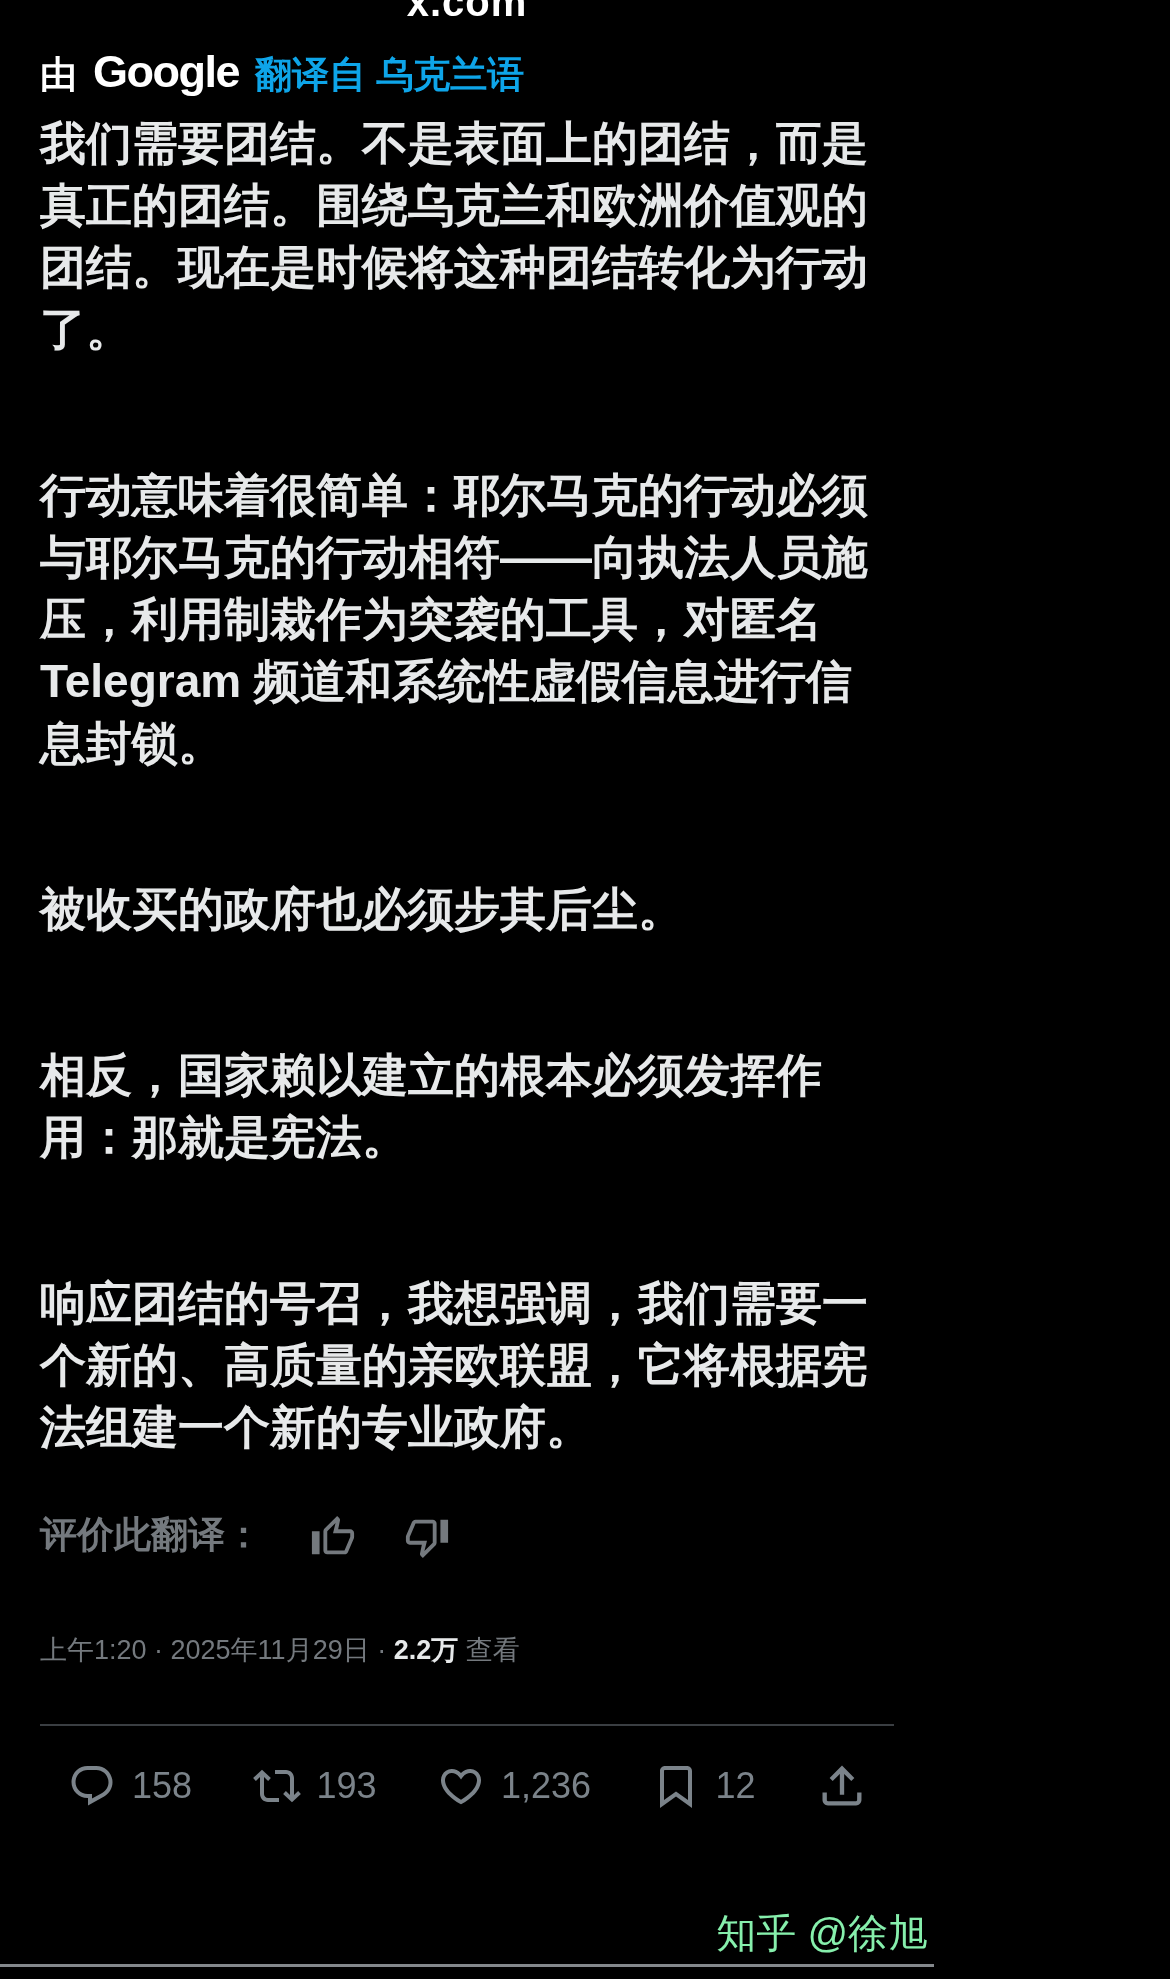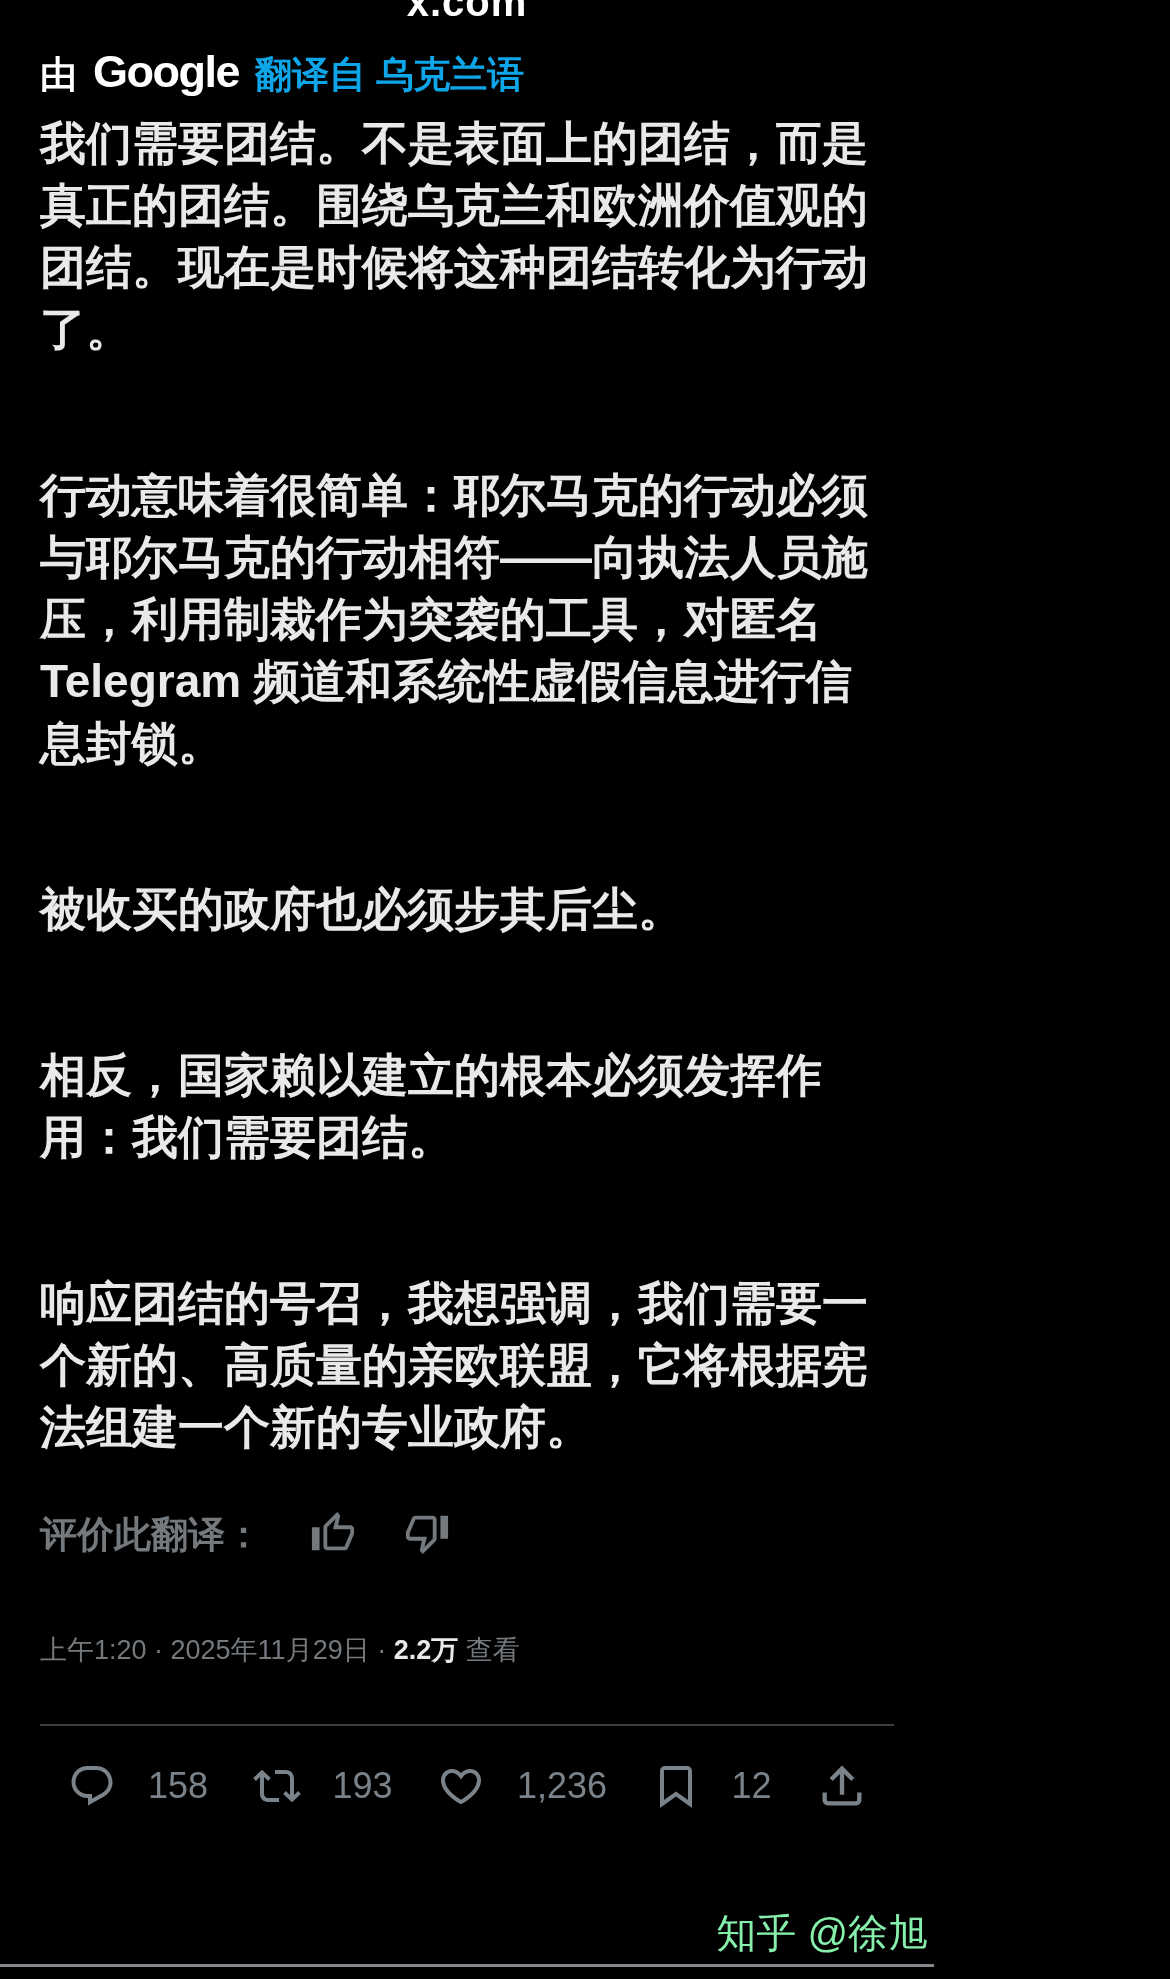--- a/index.html
+++ b/index.html
@@ -14,33 +14,33 @@
 
   .trans-header { display:flex; align-items:baseline; gap:16px; margin-bottom:12px; }
   .th-prefix { color:#ffffff; font-size:37px; font-weight:600; }
   .th-brand  { color:#ffffff; font-size:45px; font-weight:600; letter-spacing:-1.5px; }
   .th-link   { color:#0ea5e9; font-size:37px; font-weight:600; }
 
   .tweet-text p { margin:0 0 104px 0; color:#e7e9ea; font-size:46px; line-height:62px;
                   font-weight:600; word-break:break-word; }
   .tweet-text p:last-child { margin-bottom:0; }
 
-  .rating { display:flex; align-items:flex-start; margin-top:52px; color:#74797e; }
+  .rating { display:flex; align-items:flex-end; margin-top:52px; color:#74797e; }
   .rating-label { font-size:37px; font-weight:600; color:#74797e; }
   .thumb-btn { margin-left:48px; display:flex; align-items:center; }
   .thumb-btn svg { width:46px; height:46px; fill:#74797e; }
 
   .meta { margin-top:72px; font-size:27px; color:#74797e; font-weight:500; }
   .meta .views { color:#e7e9ea; font-weight:700; }
 
   .divider { margin-top:56px; height:2px; background:#3a3e42; }
 
   .actions { display:flex; align-items:center; justify-content:space-between;
              padding:34px 26px 0 28px; }
-  .action { display:flex; align-items:center; gap:32px; color:#7b838a; font-size:36px; }
+  .action { display:flex; align-items:center; gap:16px; color:#7b838a; font-size:36px; }
   .action svg { width:48px; height:48px; fill:#7b838a; }
   .action-share { position:relative; z-index:3; }
   .action-share svg { width:52px; height:52px; }
 
   .bottom-divider { position:absolute; left:0; bottom:12px; width:100%; height:3px;
                     background:#84888c; z-index:1; }
 
   .wm-circle { position:absolute; left:950px; top:1902px; width:234px; height:234px;
                border-radius:50%; background:#2a6aa5; opacity:0.95; z-index:2; }
   .wm-inner  { position:absolute; left:1008px; top:1956px; width:104px; height:104px;
@@ -60,21 +60,21 @@
     <div class="trans-header">
       <span class="th-prefix">由</span>
       <span class="th-brand">Google</span>
       <span class="th-link">翻译自 乌克兰语</span>
     </div>
 
     <div class="tweet-text">
       <p>我们需要团结。不是表面上的团结，而是真正的团结。围绕乌克兰和欧洲价值观的团结。现在是时候将这种团结转化为行动了。</p>
       <p>行动意味着很简单：耶尔马克的行动必须与耶尔马克的行动相符——向执法人员施压，利用制裁作为突袭的工具，对匿名 Telegram 频道和系统性虚假信息进行信息封锁。</p>
       <p>被收买的政府也必须步其后尘。</p>
-      <p>相反，国家赖以建立的根本必须发挥作用：我们需要团结。</p>
+      <p>相反，国家赖以建立的根本必须发挥作用：那就是宪法。</p>
       <p>响应团结的号召，我想强调，我们需要一个新的、高质量的亲欧联盟，它将根据宪法组建一个新的专业政府。</p>
     </div>
 
     <div class="rating">
       <span class="rating-label">评价此翻译：</span>
       <span class="thumb-btn">
         <svg viewBox="0 0 24 24">
             <path d="M9 21h9c.83 0 1.54-.5 1.84-1.22l3.02-7.05c.09-.23.14-.47.14-.73v-2c0-1.1-.9-2-2-2h-6.31l.95-4.57.03-.32c0-.41-.17-.79-.44-1.06L14.17 1 7.58 7.59C7.22 7.95 7 8.45 7 9v10c0 1.1.9 2 2 2zM9 9l4.34-4.34L12 10h9v2l-3 7H9V9zM1 9h4v12H1z"></path>
           </svg>
       </span>

